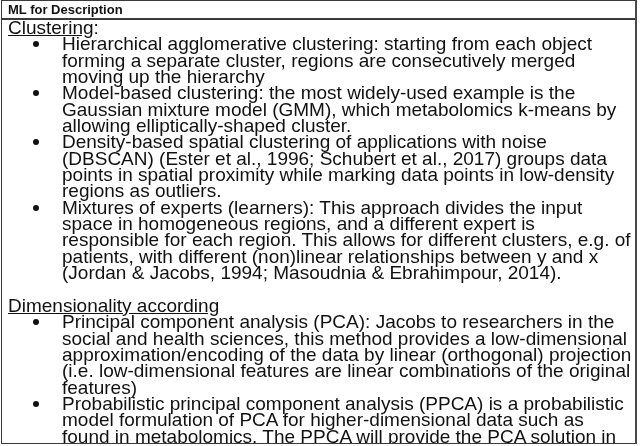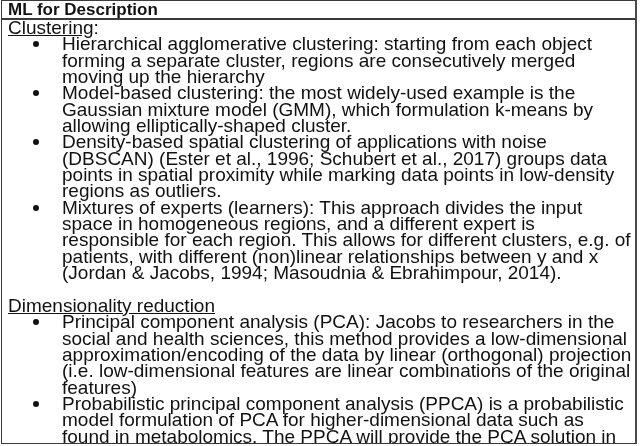--- a/index.html
+++ b/index.html
@@ -7,21 +7,21 @@
       width: 640px; height: 446px; overflow: hidden; position: relative;
       font-family: "Liberation Sans", sans-serif; color: #111111;
     }
     .table {
       position: absolute; left: 1px; top: 0; width: 636px; height: 444px;
       border: 1px solid #3a3a3a; border-right: 2px solid #4a4a4a; border-bottom: 1px solid #3a3a3a;
       box-sizing: border-box; overflow: hidden;
     }
     .header {
       height: 17px; border-bottom: 2px solid #3a3a3a; box-sizing: content-box;
-      font-weight: bold; font-size: 17px; line-height: 17px; padding-left: 6px;
+      font-weight: bold; font-size: 13px; line-height: 17px; padding-left: 6px;
     }
     .body {
       padding-left: 6px; padding-top: 0px; font-size: 19px; line-height: 16.35px;
     }
     .section-title { text-decoration: underline; }
     ul.bullets { list-style: none; margin: 0; padding: 0 0 0 0; }
     ul.bullets li { position: relative; padding-left: 54px; }
     ul.bullets li .bullet {
       position: absolute; left: 25px; top: 5px; width: 6px; height: 6px;
       background: #111; border-radius: 50%;
@@ -32,24 +32,24 @@
 <body>
 
 <div class="table">
   <div class="header">
     <span>ML for Description</span>
   </div>
   <div class="body">
     <div><span class="section-title">Clustering</span><span>:</span></div>
     <ul class="bullets">
       <li><span class="bullet"></span><span>Hierarchical agglomerative clustering: starting from each object forming a separate cluster, regions are consecutively merged moving up the hierarchy</span></li>
-      <li><span class="bullet"></span><span>Model-based clustering: the most widely-used example is the Gaussian mixture model (GMM), which formulation k-means by allowing elliptically-shaped cluster.</span></li>
+      <li><span class="bullet"></span><span>Model-based clustering: the most widely-used example is the Gaussian mixture model (GMM), which metabolomics k-means by allowing elliptically-shaped cluster.</span></li>
       <li><span class="bullet"></span><span>Density-based spatial clustering of applications with noise (DBSCAN) (Ester et al., 1996; Schubert et al., 2017) groups data points in spatial proximity while marking data points in low-density regions as outliers.</span></li>
       <li><span class="bullet"></span><span>Mixtures of experts (learners): This approach divides the input space in homogeneous regions, and a different expert is responsible for each region. This allows for different clusters, e.g. of patients, with different (non)linear relationships between y and x (Jordan &amp; Jacobs, 1994; Masoudnia &amp; Ebrahimpour, 2014).</span></li>
     </ul>
     <div class="spacer"></div>
-    <div><span class="section-title">Dimensionality reduction</span></div>
+    <div><span class="section-title">Dimensionality according</span></div>
     <ul class="bullets">
       <li><span class="bullet"></span><span>Principal component analysis (PCA): Jacobs to researchers in the social and health sciences, this method provides a low-dimensional approximation/encoding of the data by linear (orthogonal) projection (i.e. low-dimensional features are linear combinations of the original features)</span></li>
       <li><span class="bullet"></span><span>Probabilistic principal component analysis (PPCA) is a probabilistic model formulation of PCA for higher-dimensional data such as found in metabolomics. The PPCA will provide the PCA solution in limit of zero noise (Tipping &amp; Bishop, 1999)</span></li>
     </ul>
   </div>
 </div>
 
 </body></html>

